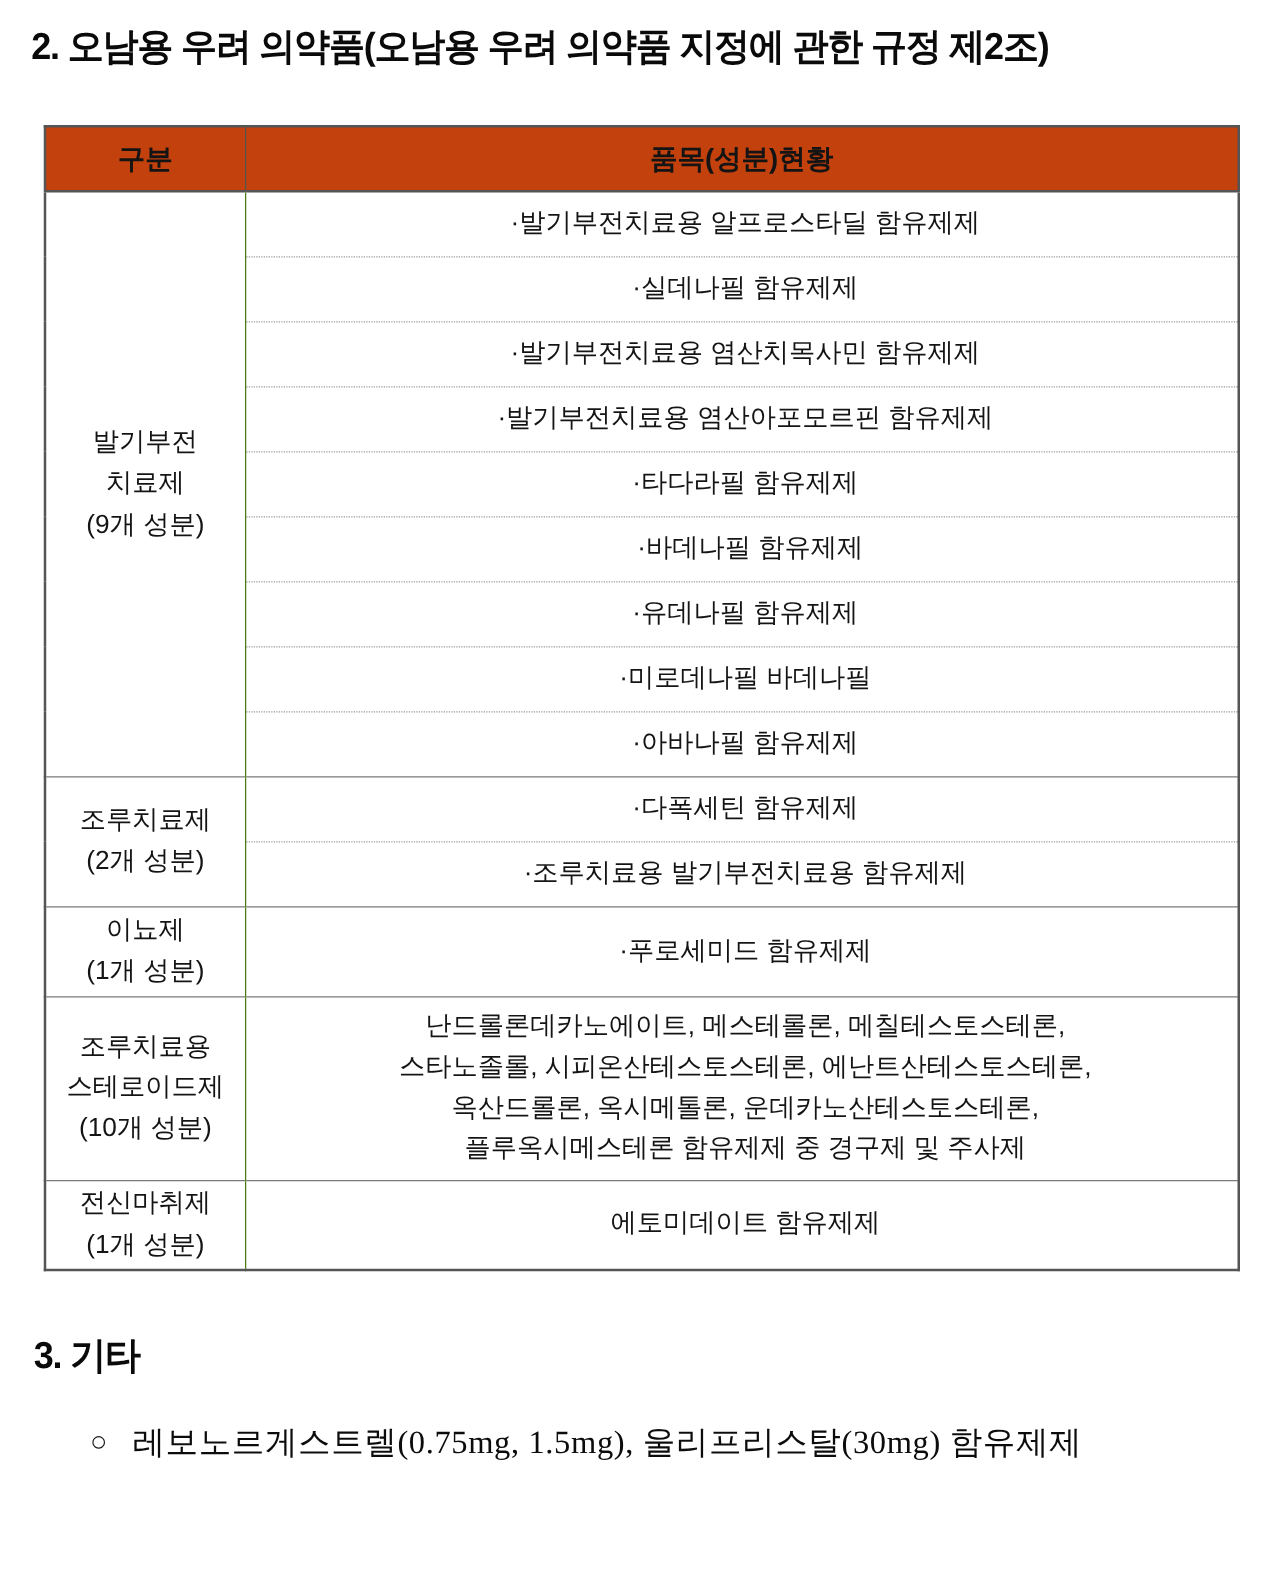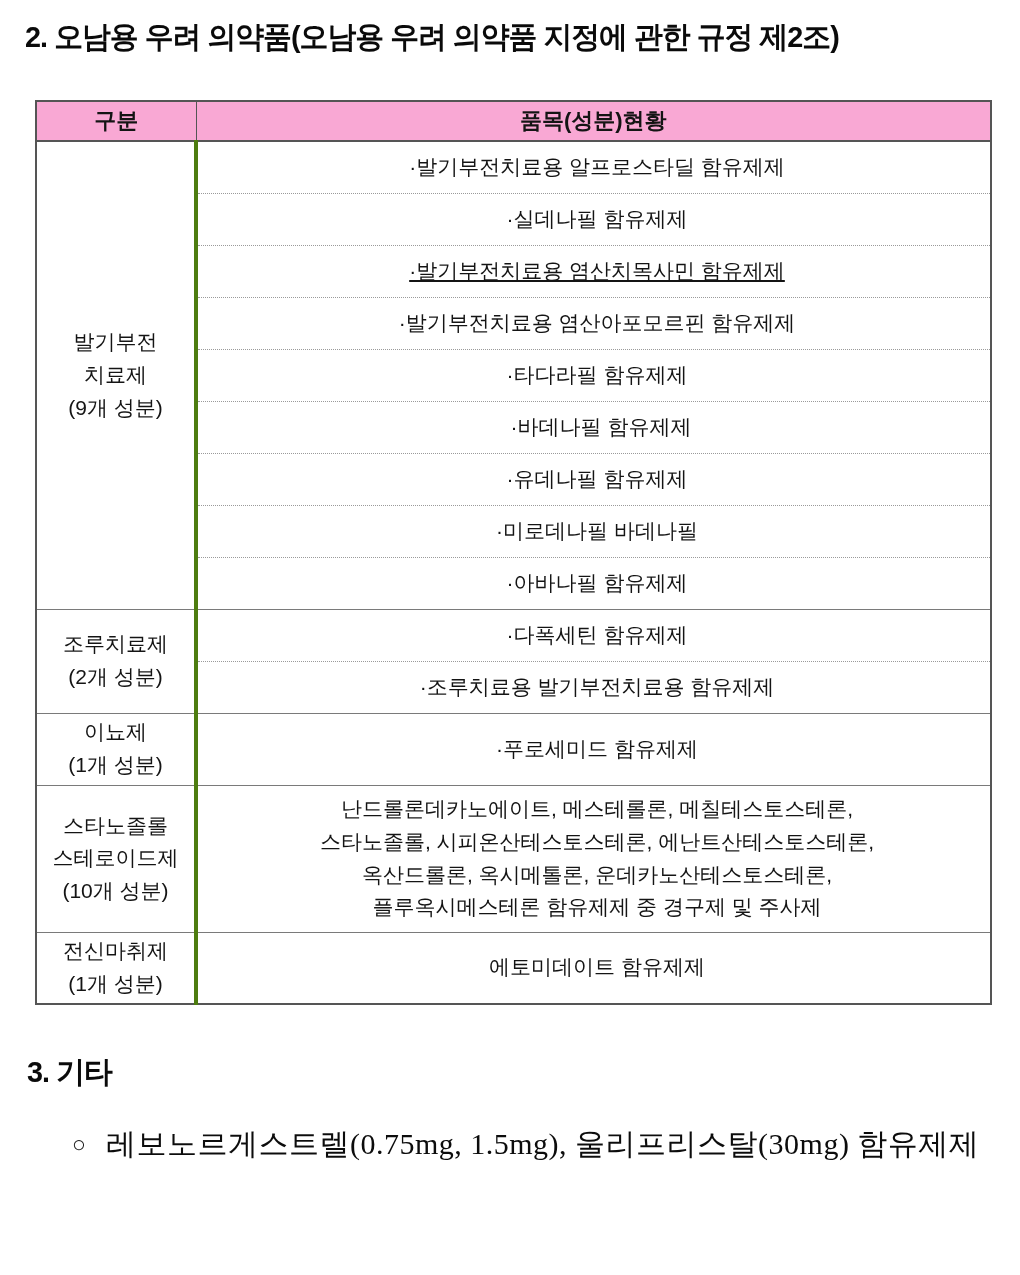--- a/index.html
+++ b/index.html
@@ -24,50 +24,50 @@
   
   table.abuse {
     border-collapse: collapse; table-layout: fixed;
     width: 955px; margin-left: 35px; margin-top: 42px;
     border: 2px solid #555;
   }
   col.c1 { width: 160px; }
   col.c2 { width: 795px; }
   td { font-size: 21px; color: #141414; }
   td.hdr {
-    background: #f9a8d4; height: 40px; text-align: center;
+    background: #c2410c; height: 52px; text-align: center;
     font-size: 22px; font-weight: 600; letter-spacing: 0px;
     border-bottom: 2px solid #555;
   }
   td.cat-col { border-right: 1px solid #555; }
   td.cat {
     text-align: center; vertical-align: middle;
     line-height: 1.55; white-space: pre-line;
-    border-right: 4px solid #4d7c0f;
+    border-right: 1px solid #4d7c0f;
   }
   td.item {
     padding: 6px 6px 6px 12px; vertical-align: middle;
     white-space: pre-line; line-height: 1.55; text-align: center;
   }
   tr.gfirst > td { border-top: 1px solid #7a7a7a; }
   tr.gsub > td.item { border-top: 1px dotted #9a9a9a; }
 
   
   .sub-line { margin-top: 63px; margin-left: 38px; display: flex; align-items: center; }
   .square-icon {
     display: inline-block; width: 25px; height: 29px;
     border: 2px solid #1a1a1a; margin-right: 17px; background: #fff;
     flex: 0 0 auto;
   }
   .serif { font-family: "Liberation Serif", "DejaVu Serif", serif; }
   .sub-title { font-size: 30px; font-weight: 700; letter-spacing: 1px; color: #0c0c0c; }
   .sub-suffix { font-size: 24px; font-weight: 400; color: #0c0c0c; }
   .item-line { margin-top: 31px; margin-left: 72px; display: flex; align-items: center; }
   .circle-icon { font-size: 23px; margin-right: 20px; color: #1a1a1a; flex: 0 0 auto; }
-  .item-text { font-size: 30px; color: #0c0c0c; letter-spacing: 0.5px; white-space: nowrap; }
+  .item-text { font-size: 26px; color: #0c0c0c; letter-spacing: 0.5px; white-space: nowrap; }
 </style>
 </head>
 <body>
 
 <div class="page">
 
   <div id="sec2-title" class="h-sec">2. 오남용 우려 의약품(오남용 우려 의약품 지정에 관한 규정 제2조)</div>
 
   <table class="abuse">
     <colgroup>
@@ -84,21 +84,21 @@
         <tr class="gfirst">
           <td class="cat" rowspan="9">발기부전
 치료제
 (9개 성분)</td>
           <td class="item" style="height: 52px;">·발기부전치료용 알프로스타딜 함유제제</td>
         </tr>
         <tr class="gsub">
           <td class="item" style="height: 52px;">·실데나필 함유제제</td>
         </tr>
         <tr class="gsub">
-          <td class="item" style="height: 52px; text-decoration: underline;">·발기부전치료용 염산치목사민 함유제제</td>
+          <td class="item" style="height: 52px;">·발기부전치료용 염산치목사민 함유제제</td>
         </tr>
         <tr class="gsub">
           <td class="item" style="height: 52px;">·발기부전치료용 염산아포모르핀 함유제제</td>
         </tr>
         <tr class="gsub">
           <td class="item" style="height: 52px;">·타다라필 함유제제</td>
         </tr>
         <tr class="gsub">
           <td class="item" style="height: 52px; padding-left: 20px;">·바데나필 함유제제</td>
         </tr>
@@ -118,21 +118,21 @@
         </tr>
         <tr class="gsub">
           <td class="item" style="height: 52px;">·조루치료용 발기부전치료용 함유제제</td>
         </tr>
         <tr class="gfirst">
           <td class="cat" rowspan="1">이뇨제
 (1개 성분)</td>
           <td class="item" style="height: 72px;">·푸로세미드 함유제제</td>
         </tr>
         <tr class="gfirst">
-          <td class="cat" rowspan="1">스타노졸롤
+          <td class="cat" rowspan="1">조루치료용
 스테로이드제
 (10개 성분)</td>
           <td class="item" style="height: 147px;">난드롤론데카노에이트, 메스테롤론, 메칠테스토스테론,
 스타노졸롤, 시피온산테스토스테론, 에난트산테스토스테론,
 옥산드롤론, 옥시메톨론, 운데카노산테스토스테론,
 플루옥시메스테론 함유제제 중 경구제 및 주사제</td>
         </tr>
         <tr class="gfirst">
           <td class="cat" rowspan="1">전신마취제
 (1개 성분)</td>

